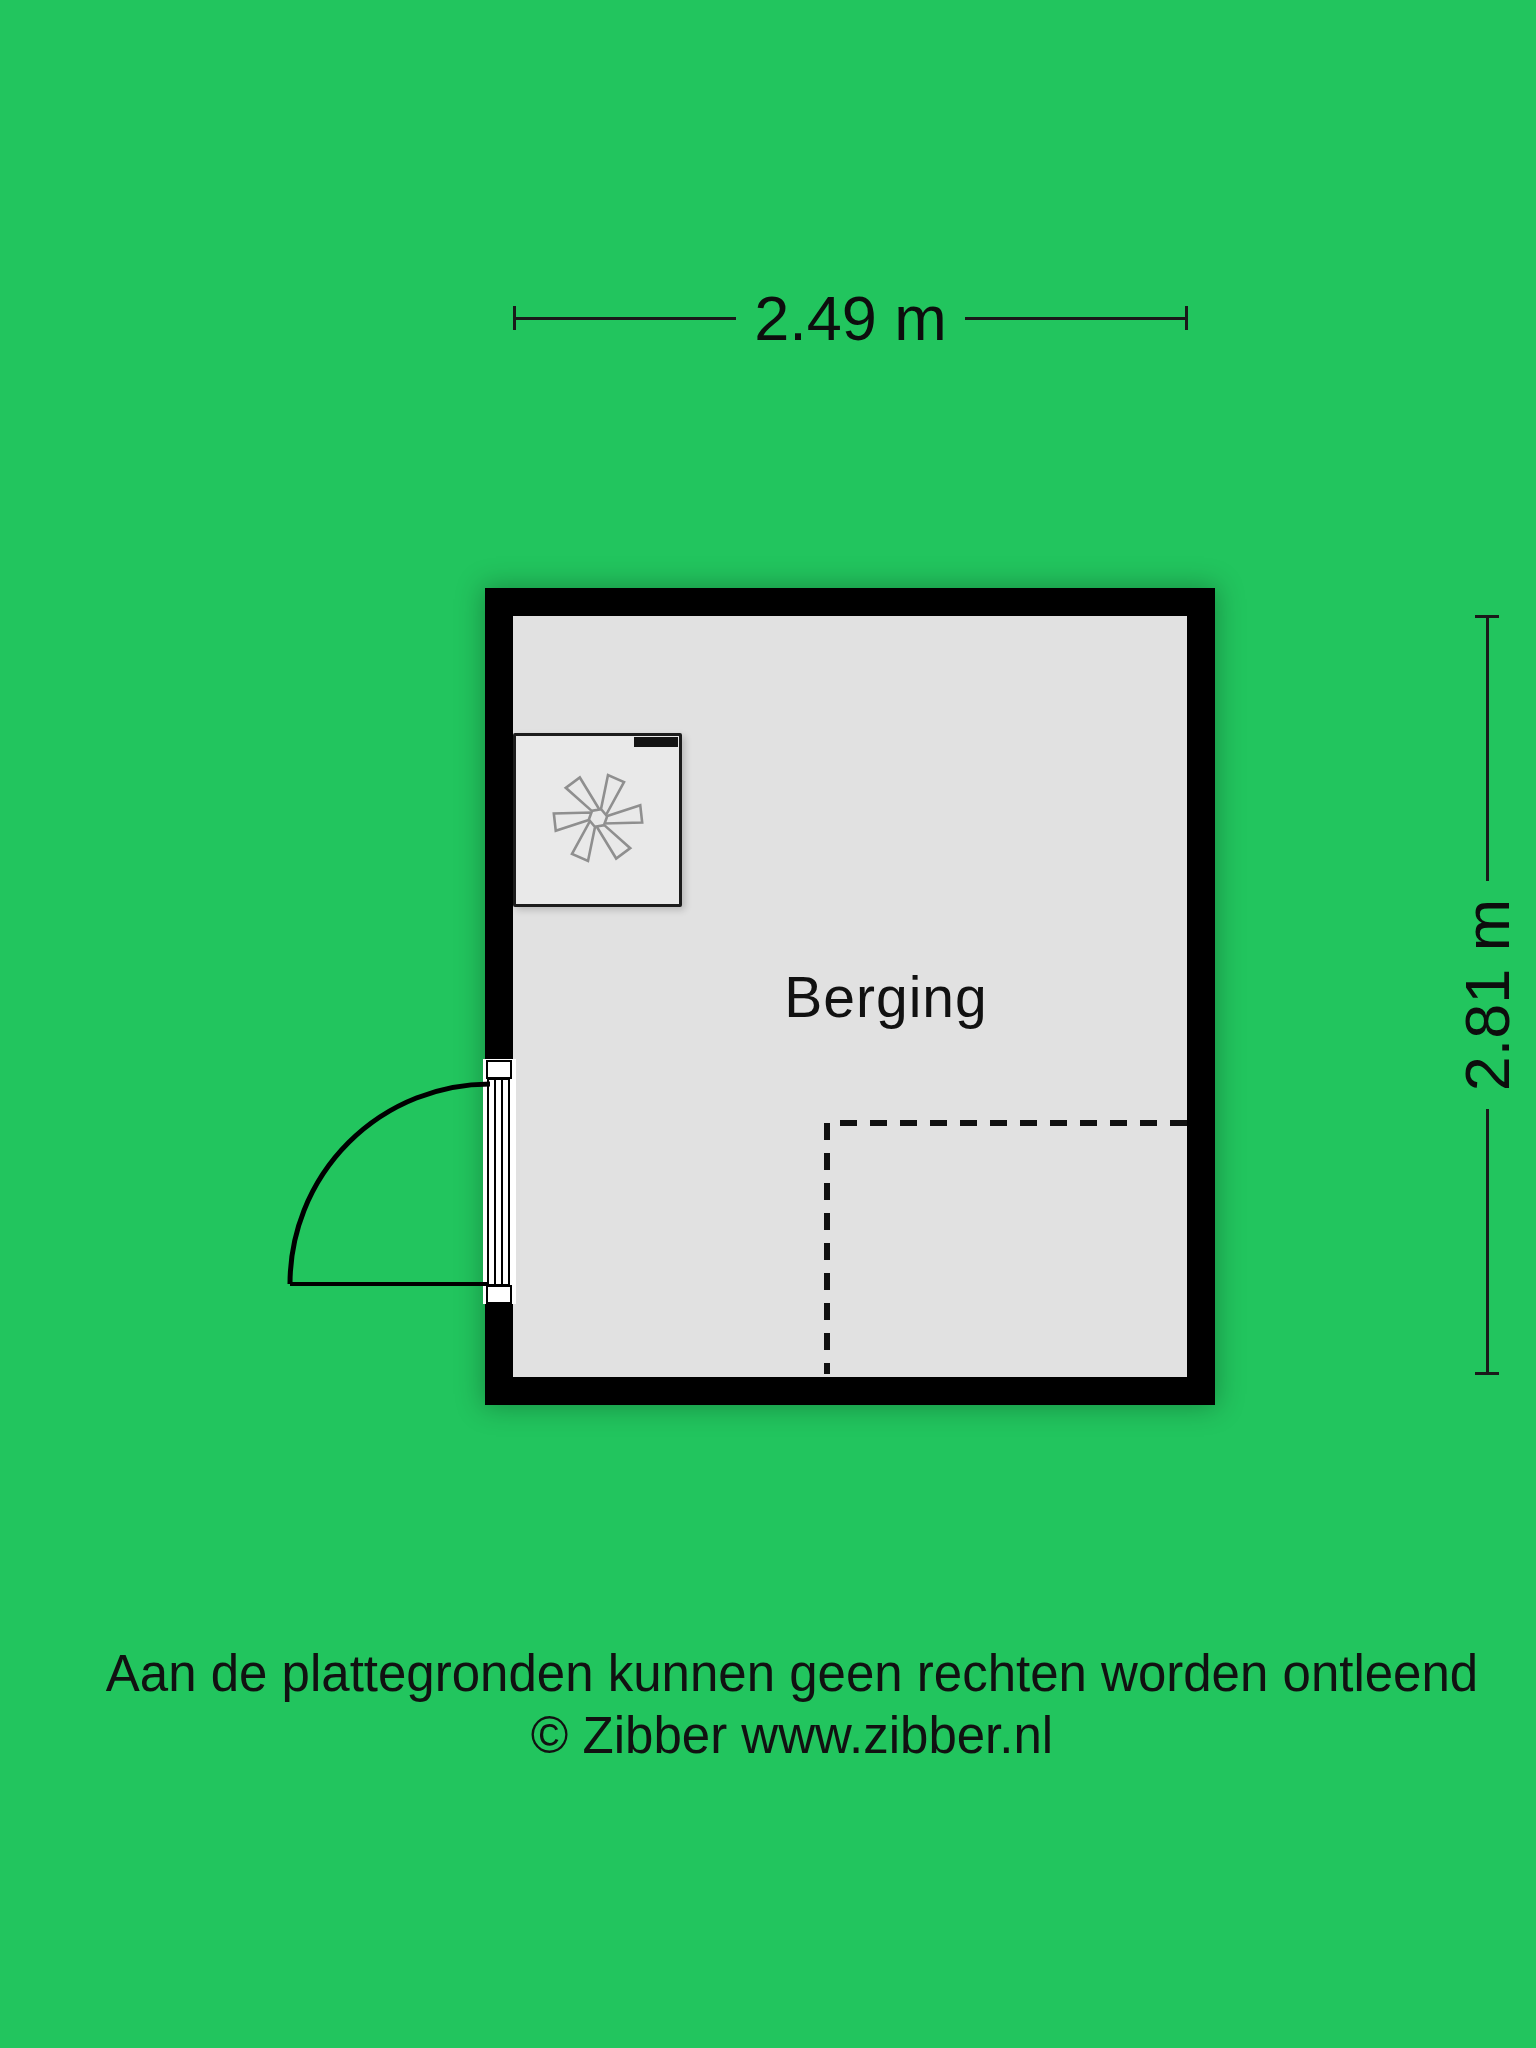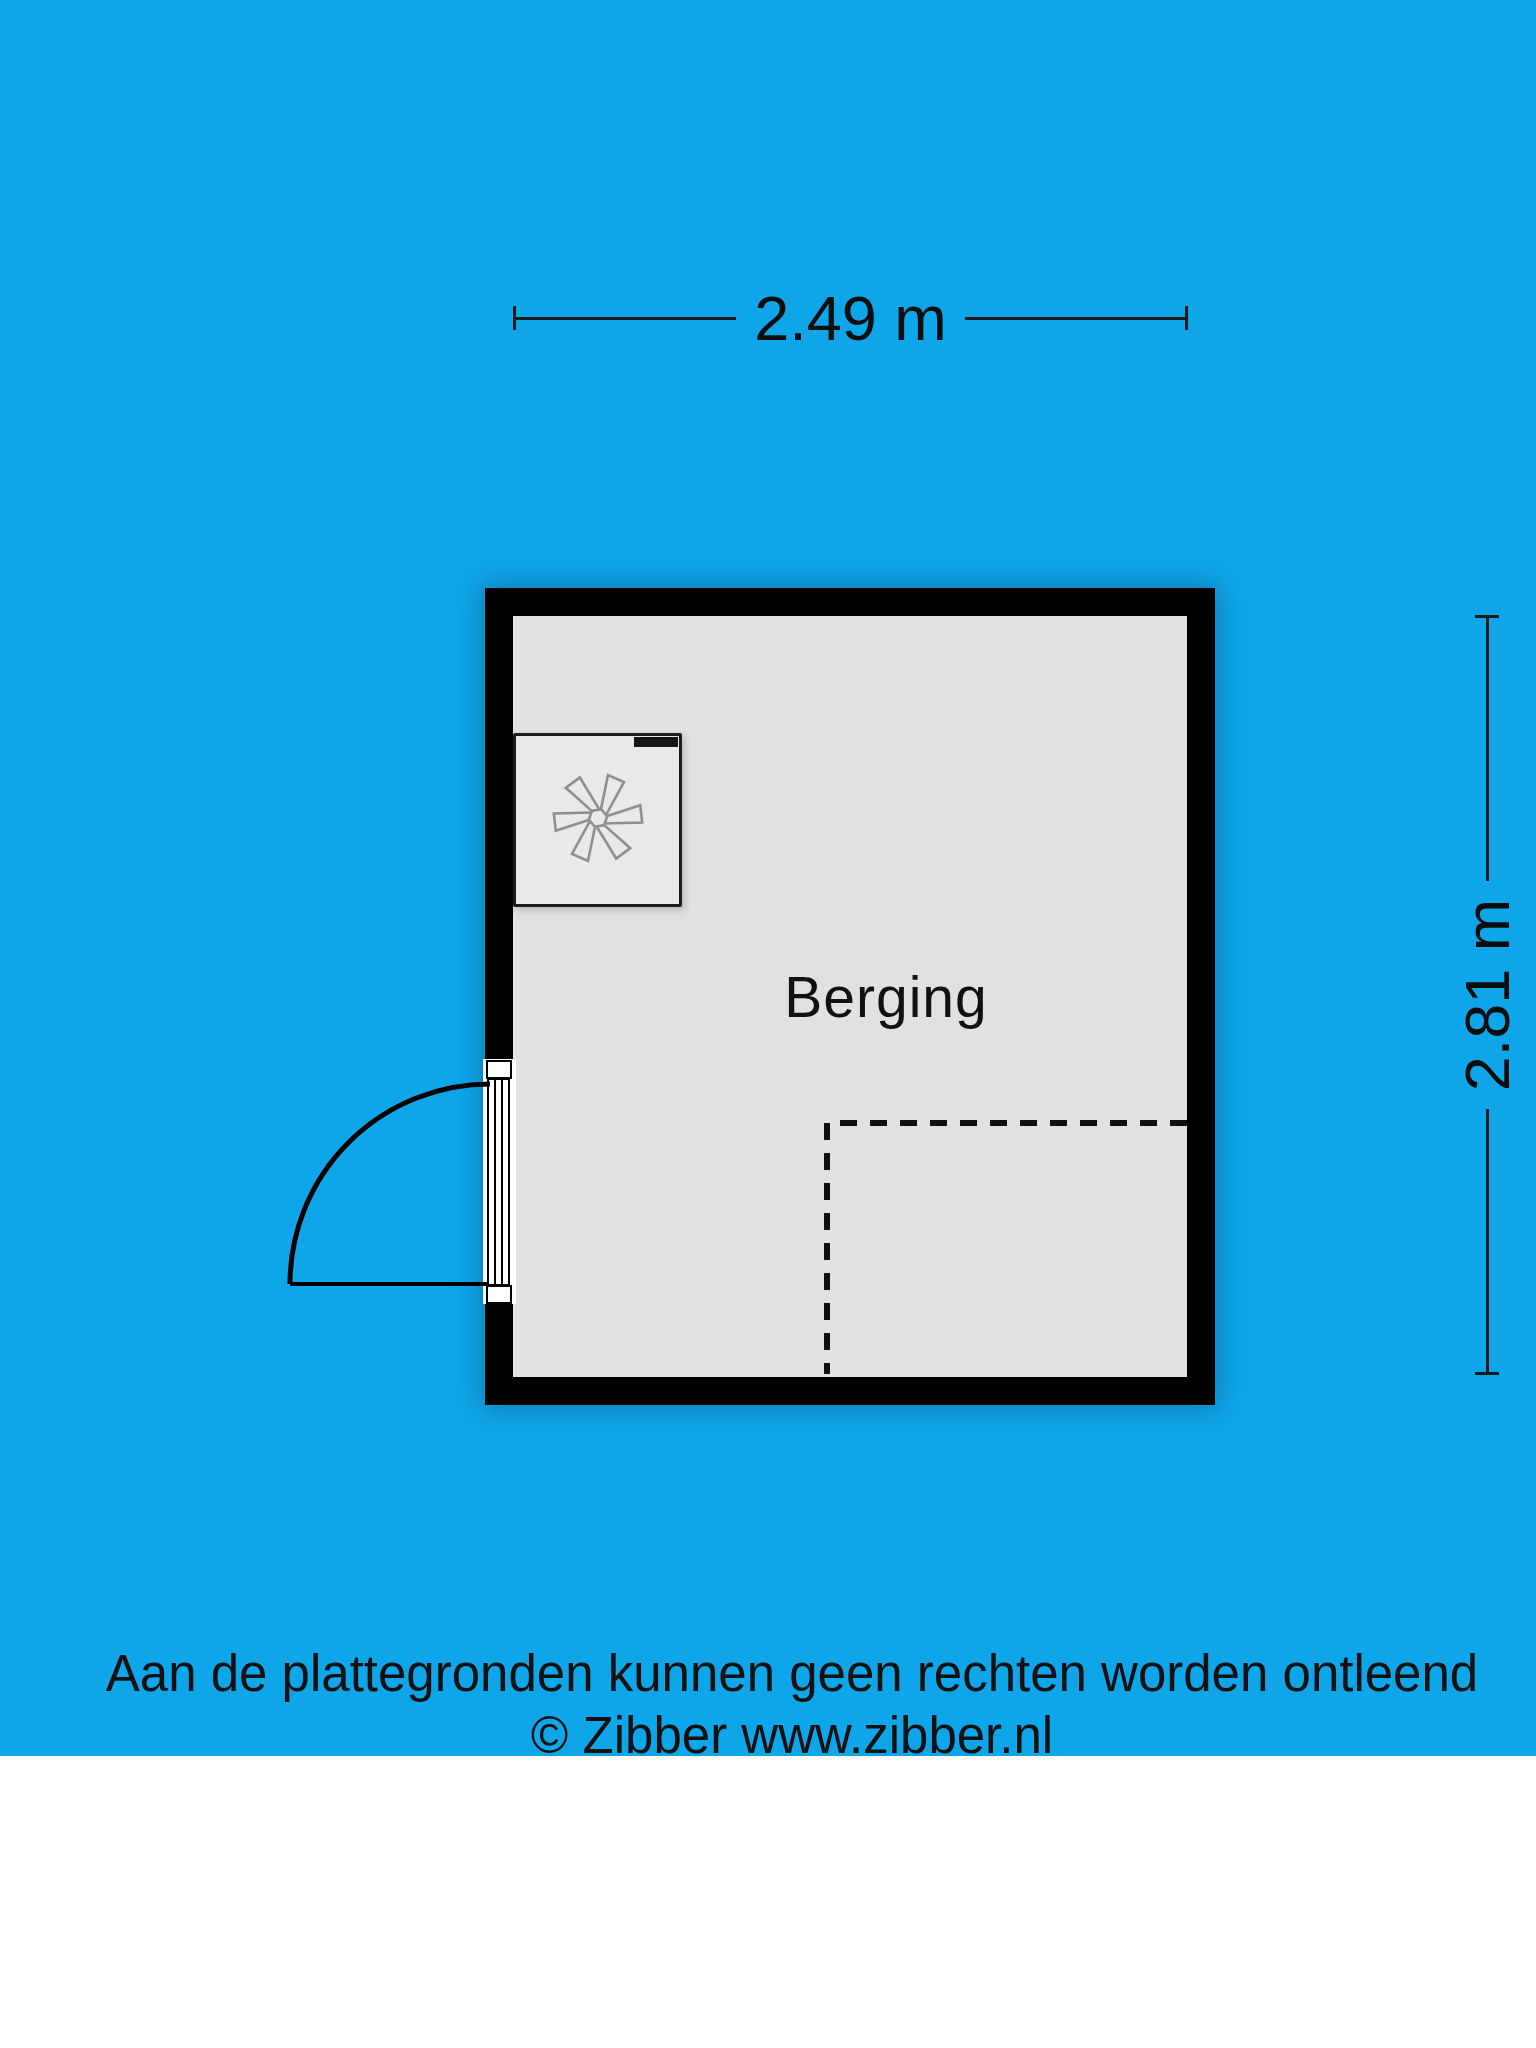--- a/index.html
+++ b/index.html
@@ -1,17 +1,17 @@
 <!DOCTYPE html>
 <html style="--wall: #000000; --floor: #e1e1e1; --unit: #e9e9e9; --fan: #8f8f8f; --ink: #111111;"><head>
 <meta charset="utf-8">
 <style>
   html,body{margin:0;padding:0;background:#ffffff;}
   body{font-family:"Liberation Sans", sans-serif;}
-  #canvas{position:relative;width:1536px;height:1756px;background:#0ea5e9;overflow:hidden;}
+  #canvas{position:relative;width:1536px;height:2048px;background:#22c55e;overflow:hidden;}
 
   
   .dim{position:absolute;display:flex;align-items:center;color:#000;}
   .dim .tick{width:3px;height:24px;background:#1a1a1a;flex:0 0 auto;}
   .dim .dline{height:3px;background:#1a1a1a;flex:1 1 auto;}
   .dim .dlabel{flex:0 0 auto;margin:0 18px;font-size:63px;line-height:1;color:#0d0d0d;white-space:nowrap;}
   #dim-h{left:513px;top:278px;width:675px;height:80px;}
   #dim-v{left:1107px;top:955px;width:760px;height:80px;transform:rotate(-90deg);transform-origin:center center;}
 
   

